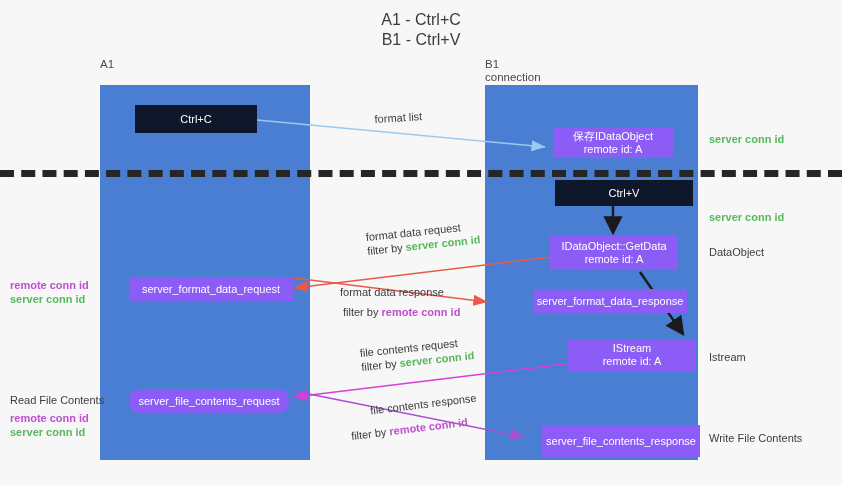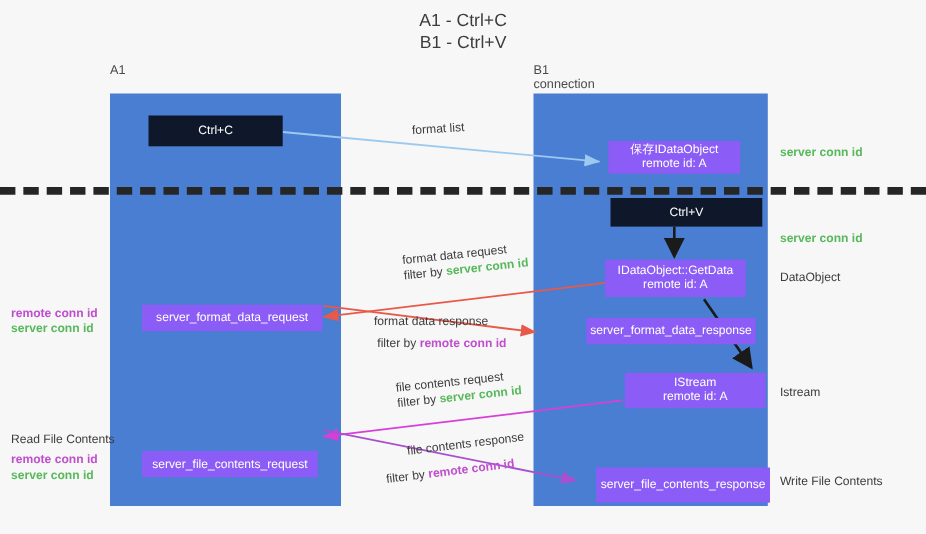--- a/index.html
+++ b/index.html
@@ -118,21 +118,21 @@
   <div class="abs" id="divider"></div>
 
   <div class="abs box green" style="left:135px;top:105px;width:122px;height:28px;">
     <div>Ctrl+C</div>
   </div>
 
   <div class="abs box orange" style="left:129px;top:277px;width:164px;height:24px;">
     <div>server_format_data_request</div>
   </div>
 
-  <div class="abs box orange" style="left:129px;top:410px;width:160px;height:24px;">
+  <div class="abs box orange" style="left:129px;top:389px;width:160px;height:24px;border-radius:10px;">
     <div>server_file_contents_request</div>
   </div>
 
   <div class="abs box orange" style="left:553px;top:128px;width:120px;height:30px;">
     <div>保存IDataObject</div>
     <div>remote id: A</div>
   </div>
 
   <div class="abs box green" style="left:555px;top:180px;width:138px;height:26px;">
     <div>Ctrl+V</div>

